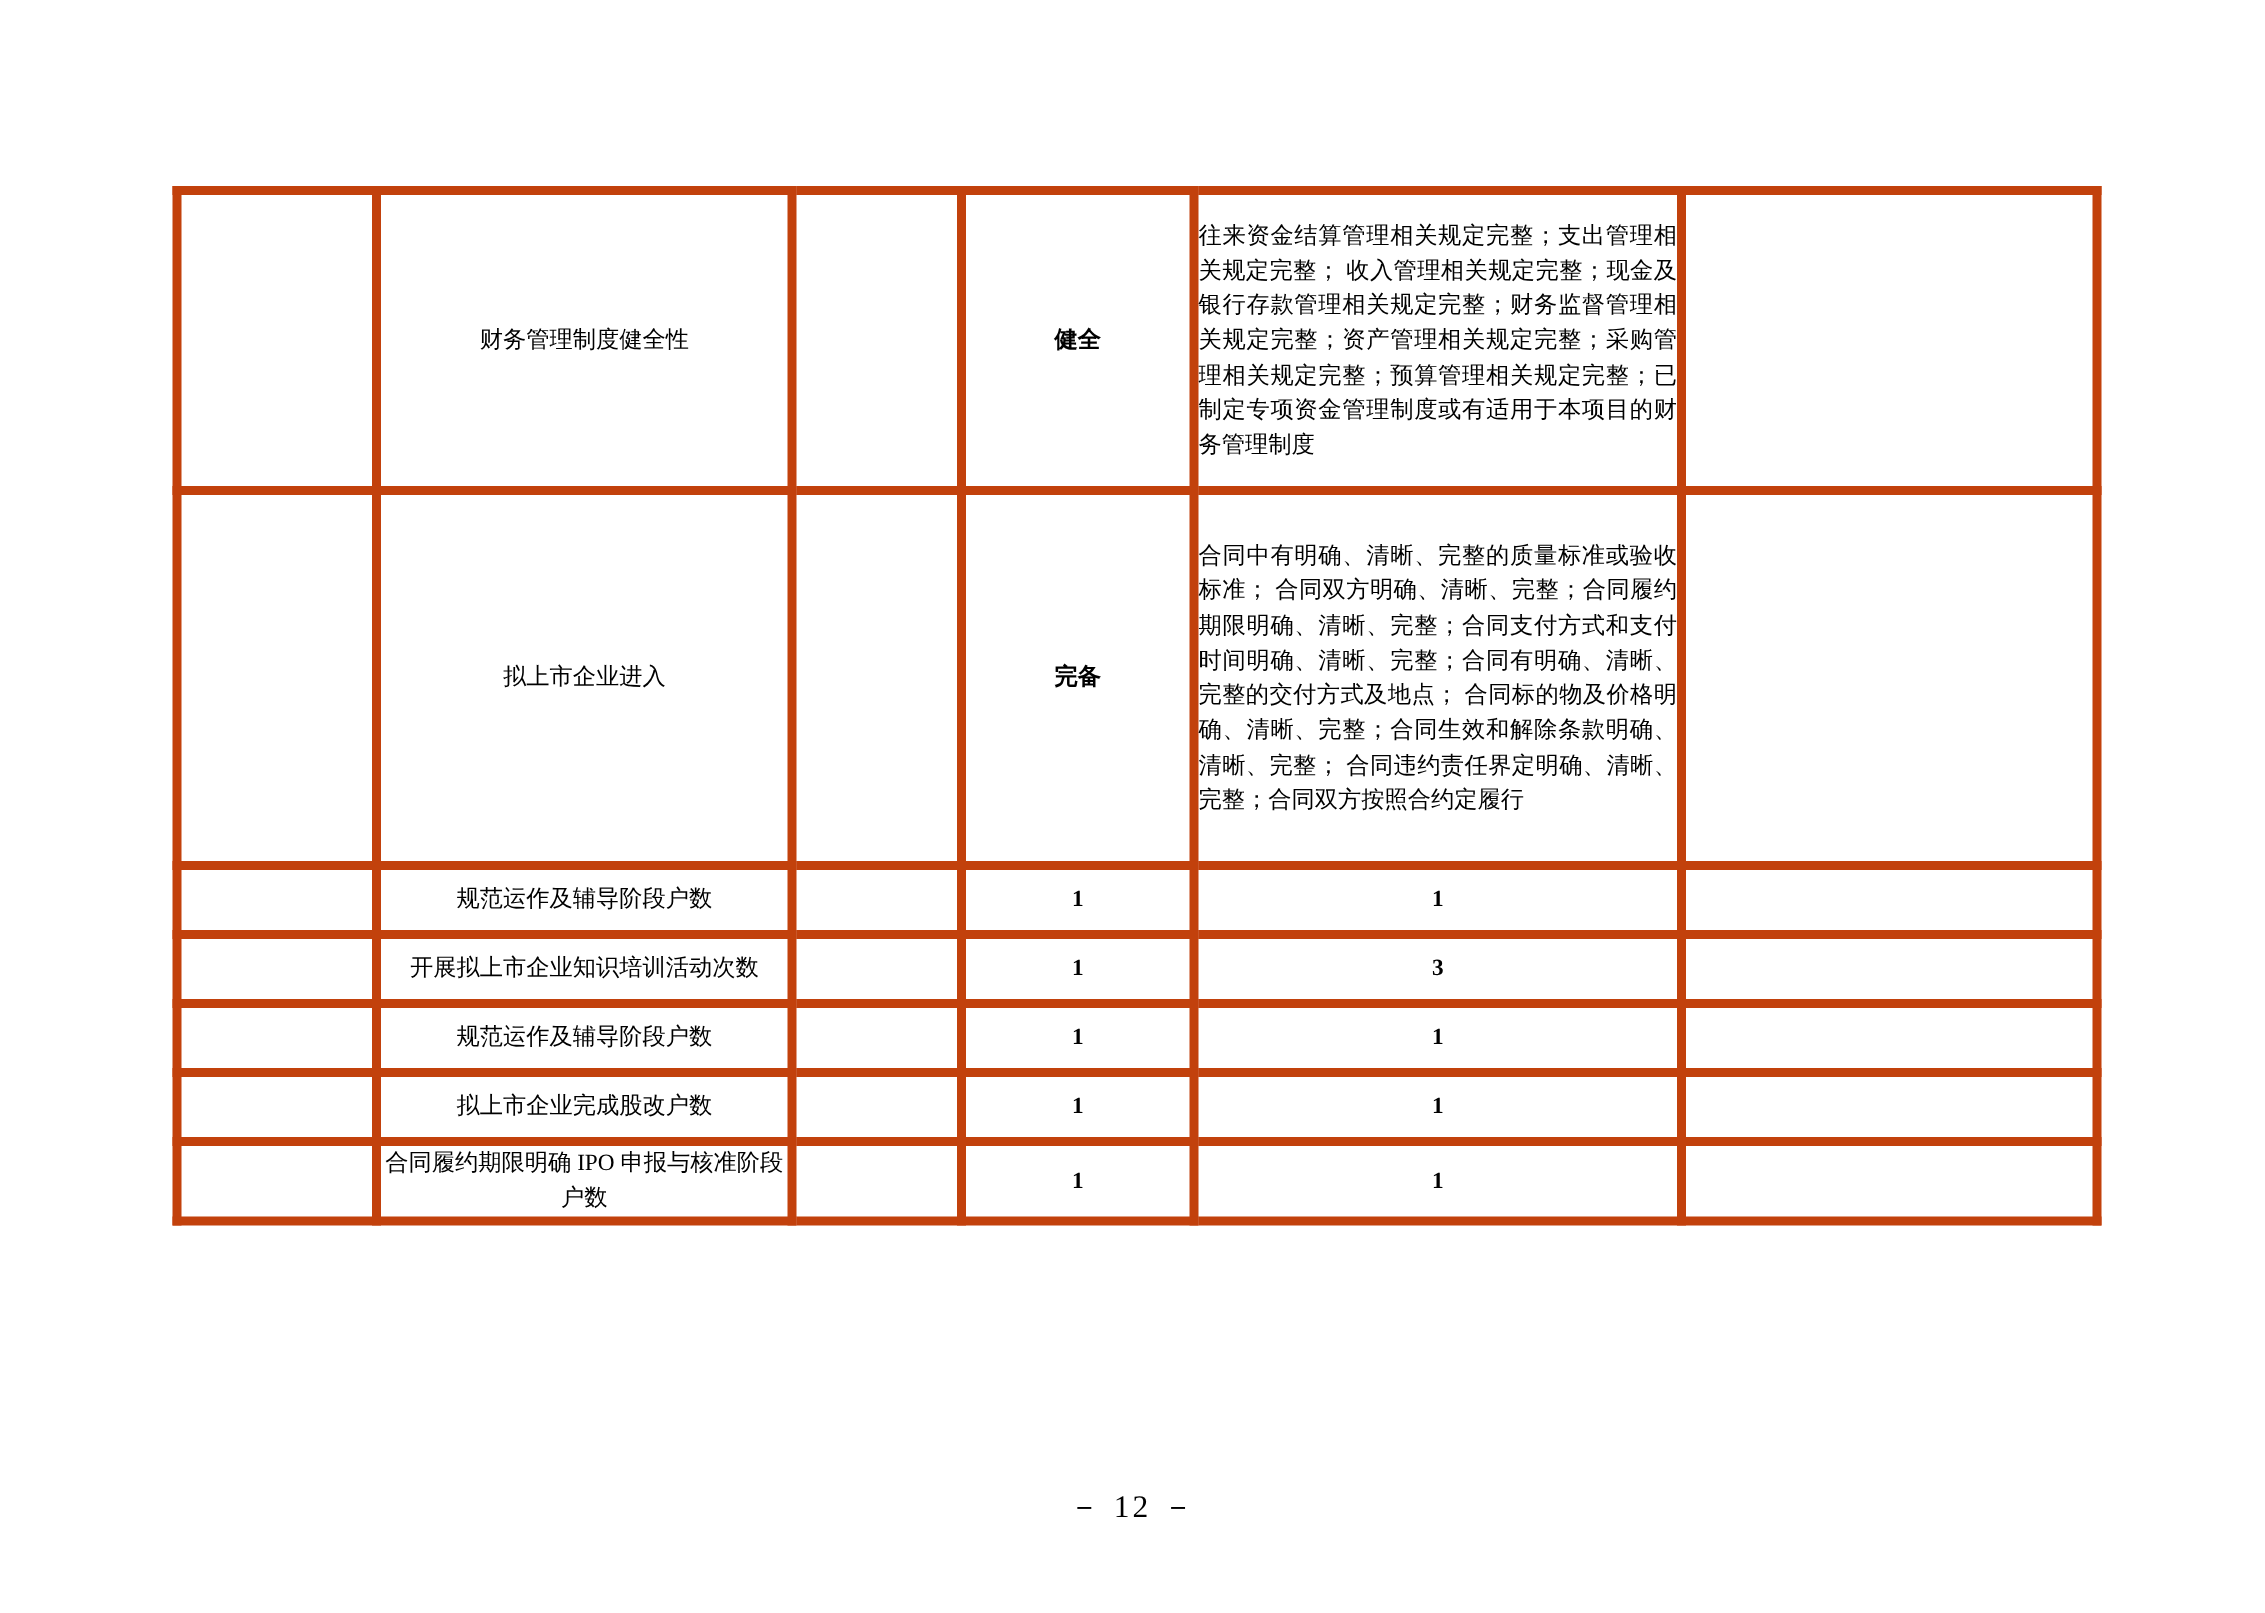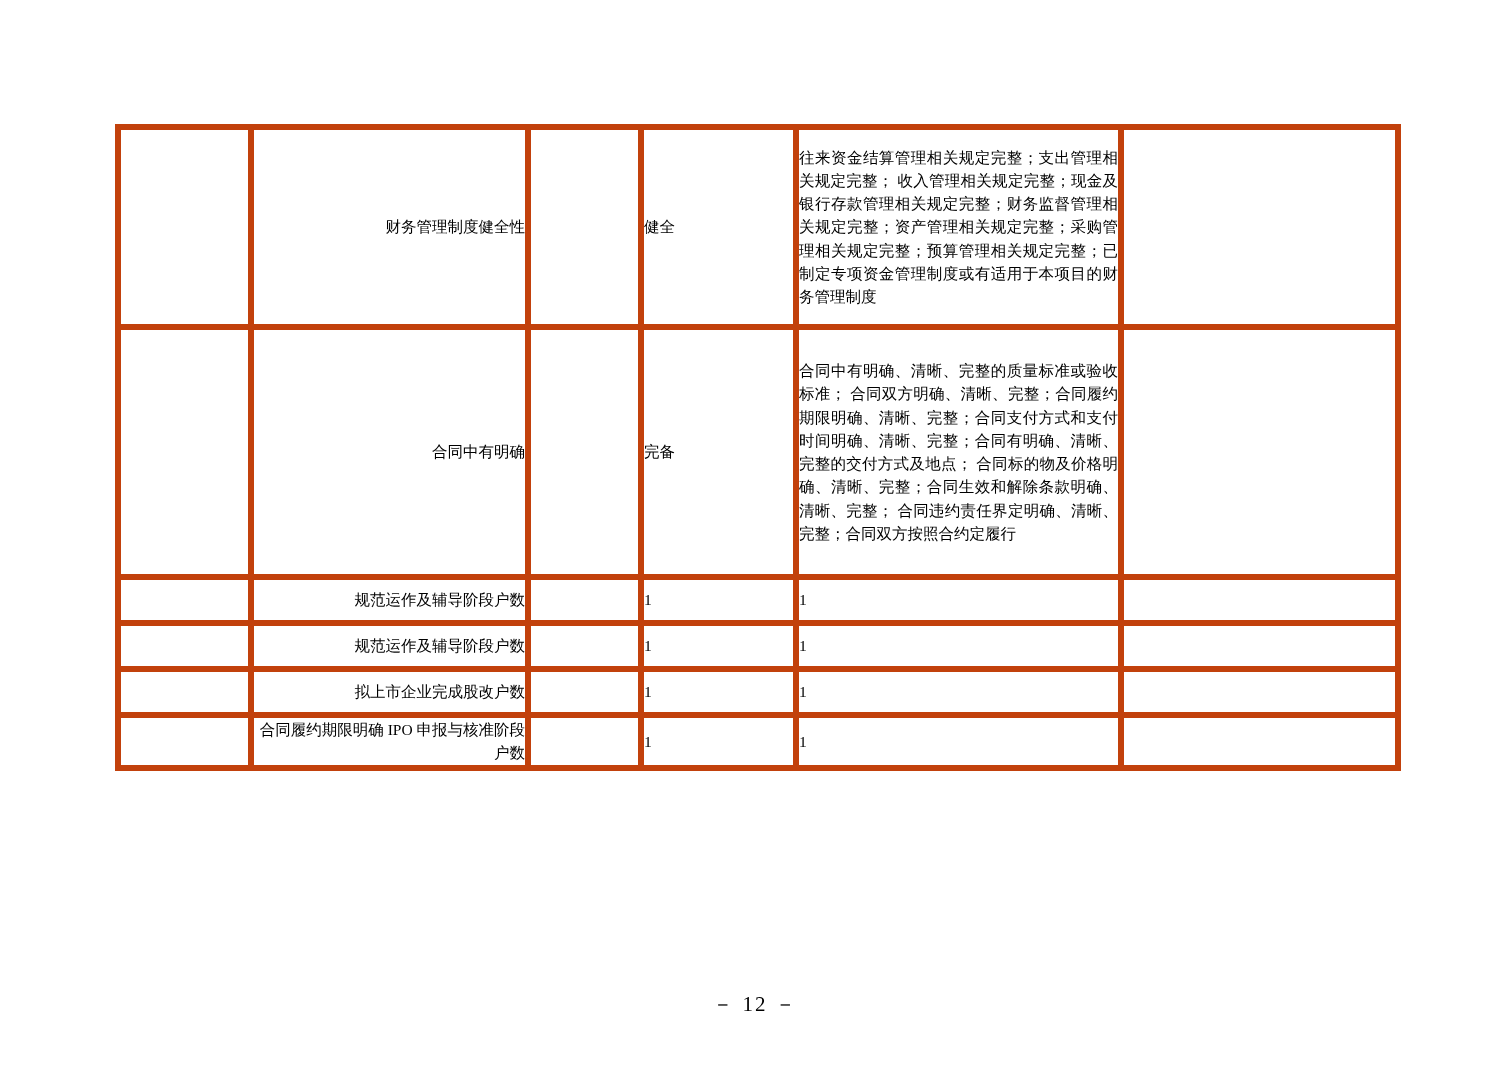--- a/index.html
+++ b/index.html
@@ -47,27 +47,28 @@
   .cell-just {
     text-align: justify;
     text-justify: inter-ideograph;
     padding: 7px 9px 7px 10px;
     line-height: 1.62;
     font-size: 15.5px;
   }
   .cell-empty { }
 
   .indicator-name {
-    text-align: right;
+    text-align: center;
     padding: 6px 10px;
     line-height: 1.5;
   }
   .num {
-    text-align: left;
+    text-align: center;
     font-size: 15.5px;
+    font-weight: bold;
   }
   .tall-1 { height: 200px; }
   .tall-2 { height: 250px; }
   .row-s { height: 46px; }
 
   .page-number {
     position: absolute;
     left: 0;
     top: 990px;
     width: 1510px;
@@ -95,32 +96,40 @@
       <tr class="tall-1">
         <td class="cell-empty"></td>
         <td class="indicator-name">财务管理制度健全性</td>
         <td class="cell-empty"></td>
         <td class="num">健全</td>
         <td class="cell-just">往来资金结算管理相关规定完整；支出管理相关规定完整； 收入管理相关规定完整；现金及银行存款管理相关规定完整；财务监督管理相关规定完整；资产管理相关规定完整；采购管理相关规定完整；预算管理相关规定完整；已制定专项资金管理制度或有适用于本项目的财务管理制度</td>
         <td class="cell-empty"></td>
       </tr>
       <tr class="tall-2">
         <td class="cell-empty"></td>
-        <td class="indicator-name">合同中有明确</td>
+        <td class="indicator-name">拟上市企业进入</td>
         <td class="cell-empty"></td>
         <td class="num">完备</td>
         <td class="cell-just">合同中有明确、清晰、完整的质量标准或验收标准； 合同双方明确、清晰、完整；合同履约期限明确、清晰、完整；合同支付方式和支付时间明确、清晰、完整；合同有明确、清晰、完整的交付方式及地点； 合同标的物及价格明确、清晰、完整；合同生效和解除条款明确、清晰、完整； 合同违约责任界定明确、清晰、完整；合同双方按照合约定履行</td>
         <td class="cell-empty"></td>
       </tr>
       <tr class="row-s">
         <td class="cell-empty"></td>
         <td class="indicator-name">规范运作及辅导阶段户数</td>
         <td class="cell-empty"></td>
         <td class="num">1</td>
         <td class="num">1</td>
+        <td class="cell-empty"></td>
+      </tr>
+      <tr class="row-s">
+        <td class="cell-empty"></td>
+        <td class="indicator-name">开展拟上市企业知识培训活动次数</td>
+        <td class="cell-empty"></td>
+        <td class="num">1</td>
+        <td class="num">3</td>
         <td class="cell-empty"></td>
       </tr>
       <tr class="row-s">
         <td class="cell-empty"></td>
         <td class="indicator-name">规范运作及辅导阶段户数</td>
         <td class="cell-empty"></td>
         <td class="num">1</td>
         <td class="num">1</td>
         <td class="cell-empty"></td>
       </tr>

